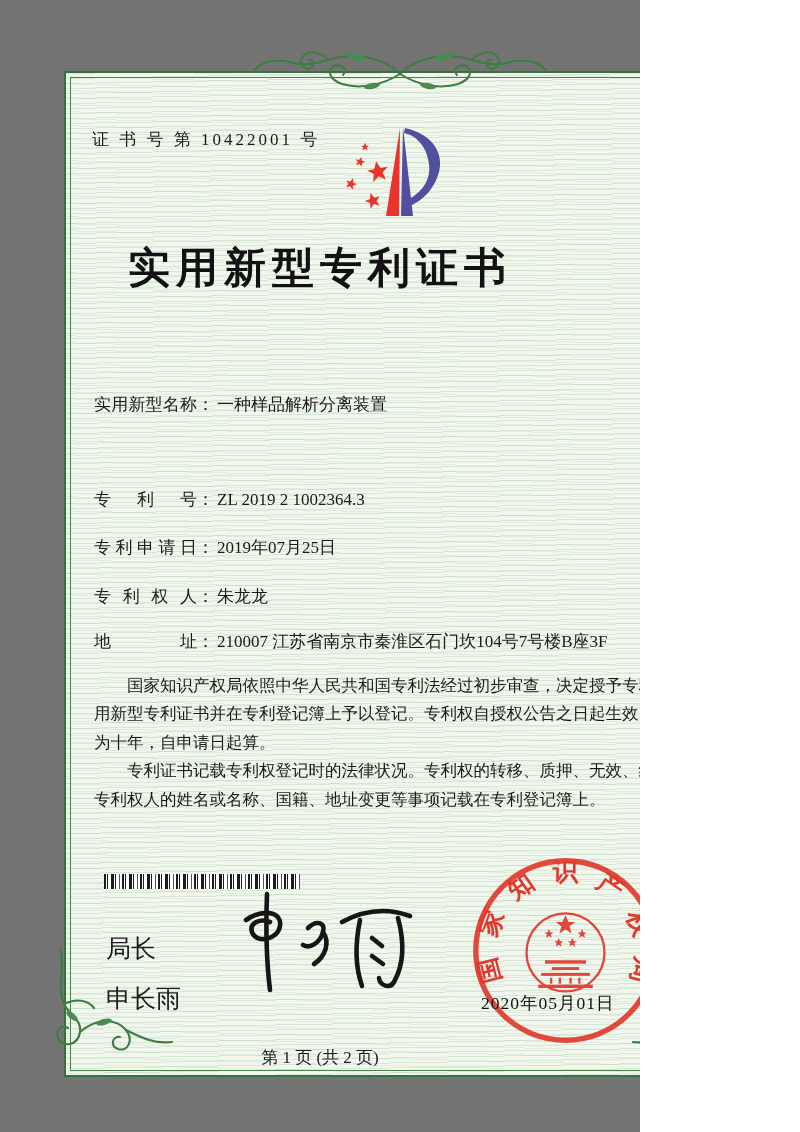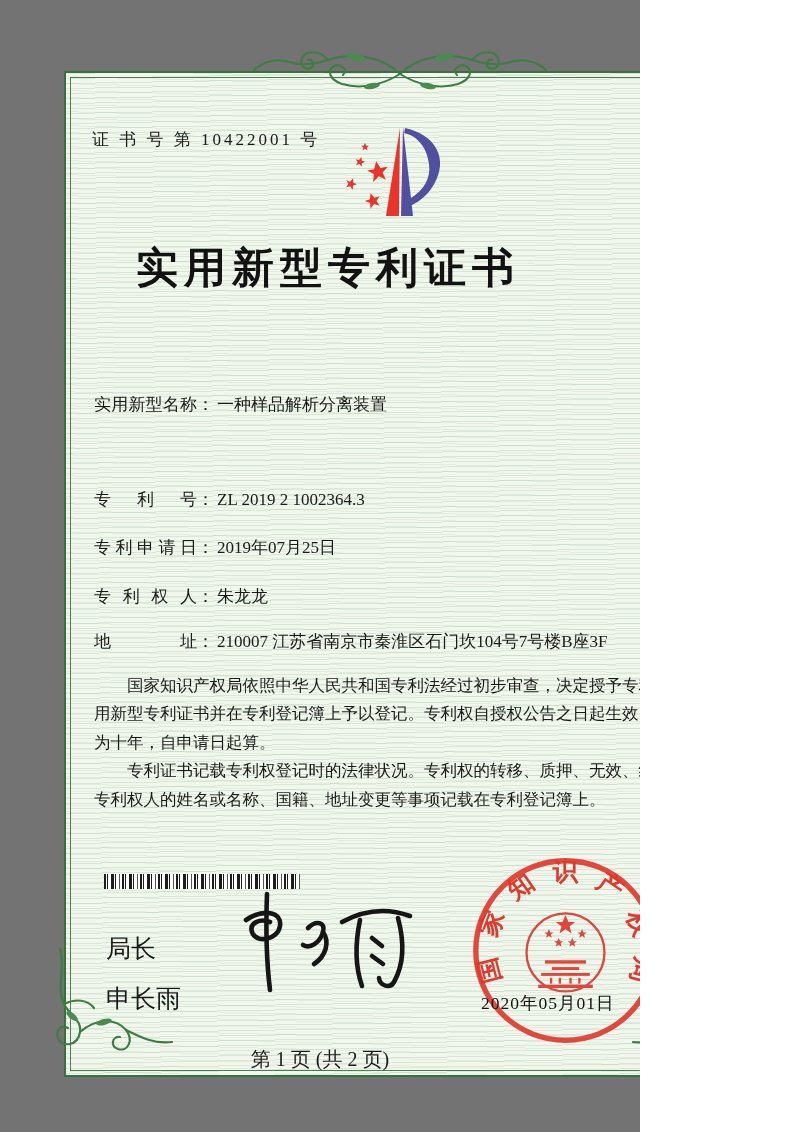--- a/index.html
+++ b/index.html
@@ -14,37 +14,37 @@
   .frame-outer{position:absolute;left:64px;top:71px;width:686px;height:1006px;
      border:2px solid #37713b;box-sizing:border-box;z-index:2;}
   .frame-inner{position:absolute;left:70px;top:77px;width:674px;height:994px;
      border:1px solid #4a8050;box-sizing:border-box;z-index:2;}
   .scan-edge{position:absolute;left:756px;top:84px;width:2px;height:1040px;background:#b7bcb3;opacity:.65;z-index:0;}
   .flourish{position:absolute;z-index:3;}
   .content{position:absolute;z-index:4;}
   .cert-no{left:92px;top:128px;font-size:17px;letter-spacing:3px;}
   .logo{left:338px;top:118px;width:122px;height:104px;}
   .qr{left:640px;top:133px;width:78px;height:78px;}
-  .title{left:8px;top:240px;width:100%;text-align:center;font-size:42px;font-weight:bold;
+  .title{left:0;top:240px;width:100%;text-align:center;font-size:42px;font-weight:bold;
          letter-spacing:6px;color:#121212;}
   .row{left:94px;font-size:17px;white-space:nowrap;margin-top:47px;}
   .flabel{display:inline-block;width:103px;text-align:justify;text-align-last:justify;vertical-align:bottom;}
   .fval{padding-left:3px;}
   .row2label{display:inline-block;width:100px;text-align:justify;text-align-last:justify;vertical-align:bottom;}
   .grp2{position:absolute;left:334px;top:0;white-space:nowrap;}
   .paras{left:94px;top:672px;width:646px;font-size:16.5px;line-height:1.72;}
   .paras p{margin:0;text-indent:2em;}
   .barcode{left:104px;top:874px;width:196px;height:15px;
      background:repeating-linear-gradient(90deg,#1c1c1c 0 2px,#fff 2px 3px,#1c1c1c 3px 4px,#fff 4px 7px,
        #1c1c1c 7px 10px,#fff 10px 11px,#1c1c1c 11px 12px,#fff 12px 15px,#555 15px 16px,#fff 16px 18px);}
   .issuer{left:106px;top:924px;font-size:25px;line-height:2.0;}
   .signature{left:212px;top:886px;width:218px;height:112px;}
   .seal{left:468px;top:853px;width:195px;height:195px;z-index:4;}
   .seal-date{left:481px;top:991px;font-size:17.5px;letter-spacing:1px;color:#121212;z-index:5;}
-  .page-indicator{left:0;top:1046px;width:100%;text-align:center;font-size:20px;}
+  .page-indicator{left:0;top:1046px;width:100%;text-align:center;font-size:17px;}
   .back-note{left:0;top:1090px;width:100%;text-align:center;font-size:17px;color:#2a2a2a;}
 </style>
 </head>
 <body>
 
 <div class="page">
 
   <div class="scan-edge"></div>
   <div class="cert-bg"></div>
   <div class="frame-outer"></div>

